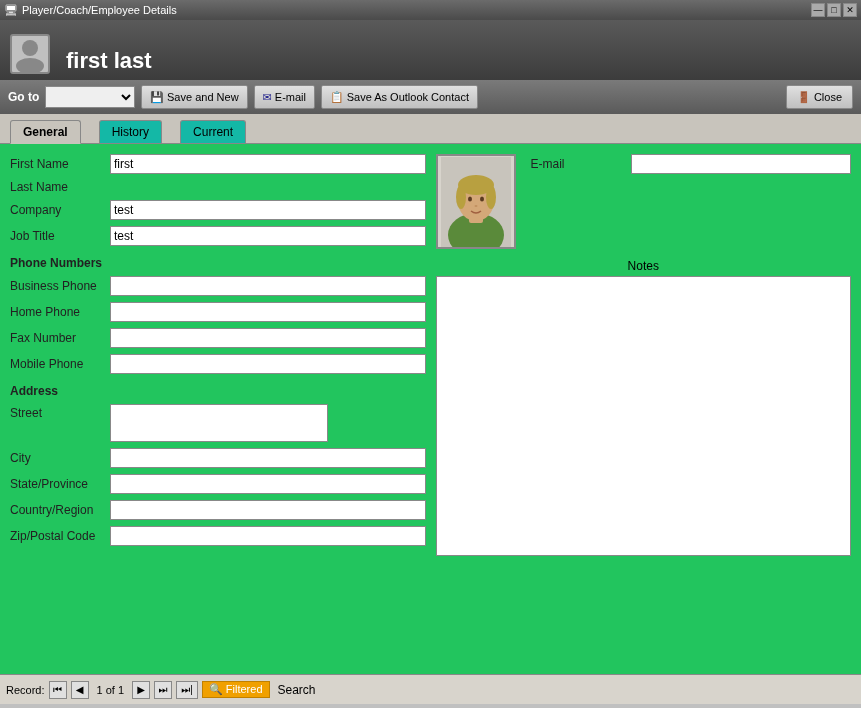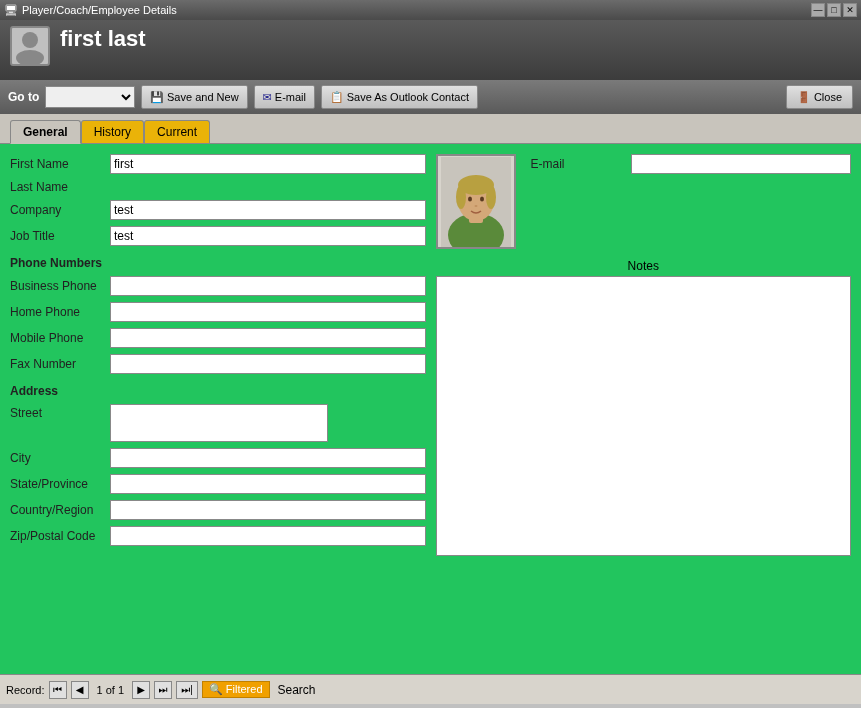--- a/index.html
+++ b/index.html
@@ -26,22 +26,22 @@
       display: flex; align-items: center; justify-content: center;
       cursor: pointer;
       color: black;
     }
 
     
     .header-area {
       background: linear-gradient(to bottom, #5a5a5a, #3c3c3c);
       padding: 6px 10px;
       display: flex;
-      align-items: flex-start;
-      gap: 10px;
+      align-items: flex-end;
+      gap: 16px;
       height: 60px;
     }
     .header-icon {
       width: 40px; height: 40px;
       background: #c0c0c0;
       border: 2px solid #888;
       display: flex; align-items: center; justify-content: center;
       border-radius: 3px;
     }
     .header-title {
@@ -86,27 +86,27 @@
       font-size: 11px;
       display: flex; align-items: center; gap: 3px;
       border-radius: 2px;
     }
 
     
     .tab-bar {
       background: #c8c4bc;
       padding: 6px 10px 0 10px;
       display: flex;
-      gap: 0;
+      gap: 18px;
       border-bottom: 1px solid #888;
     }
     .tab {
       padding: 4px 12px;
       border: 1px solid #888;
-      background: #eab308;
+      background: #14b8a6;
       cursor: pointer;
       border-bottom: none;
       font-size: 12px;
       border-radius: 3px 3px 0 0;
     }
     .tab.active {
       background: #c8c4bc;
       border-bottom: 1px solid #c8c4bc;
       font-weight: bold;
       margin-bottom: -1px;
@@ -308,25 +308,25 @@
       <div class="section-title">Phone Numbers</div>
       <div class="field-row">
         <span class="field-label">Business Phone</span>
         <input class="field-input" type="text" value="" style="">
       </div>
       <div class="field-row">
         <span class="field-label">Home Phone</span>
         <input class="field-input" type="text" value="" style="">
       </div>
       <div class="field-row">
+        <span class="field-label">Fax Number</span>
+        <input class="field-input" type="text" value="" style="">
+      </div>
+      <div class="field-row">
         <span class="field-label">Mobile Phone</span>
-        <input class="field-input" type="text" value="" style="">
-      </div>
-      <div class="field-row">
-        <span class="field-label">Fax Number</span>
         <input class="field-input" type="text" value="" style="">
       </div>
 
       <div class="section-title">Address</div>
       <div class="field-row" style="align-items:flex-start;">
         <span class="field-label" style="padding-top:2px;">Street</span>
         <textarea class="street-input" style=""></textarea>
       </div>
       <div class="field-row">
         <span class="field-label">City</span>

